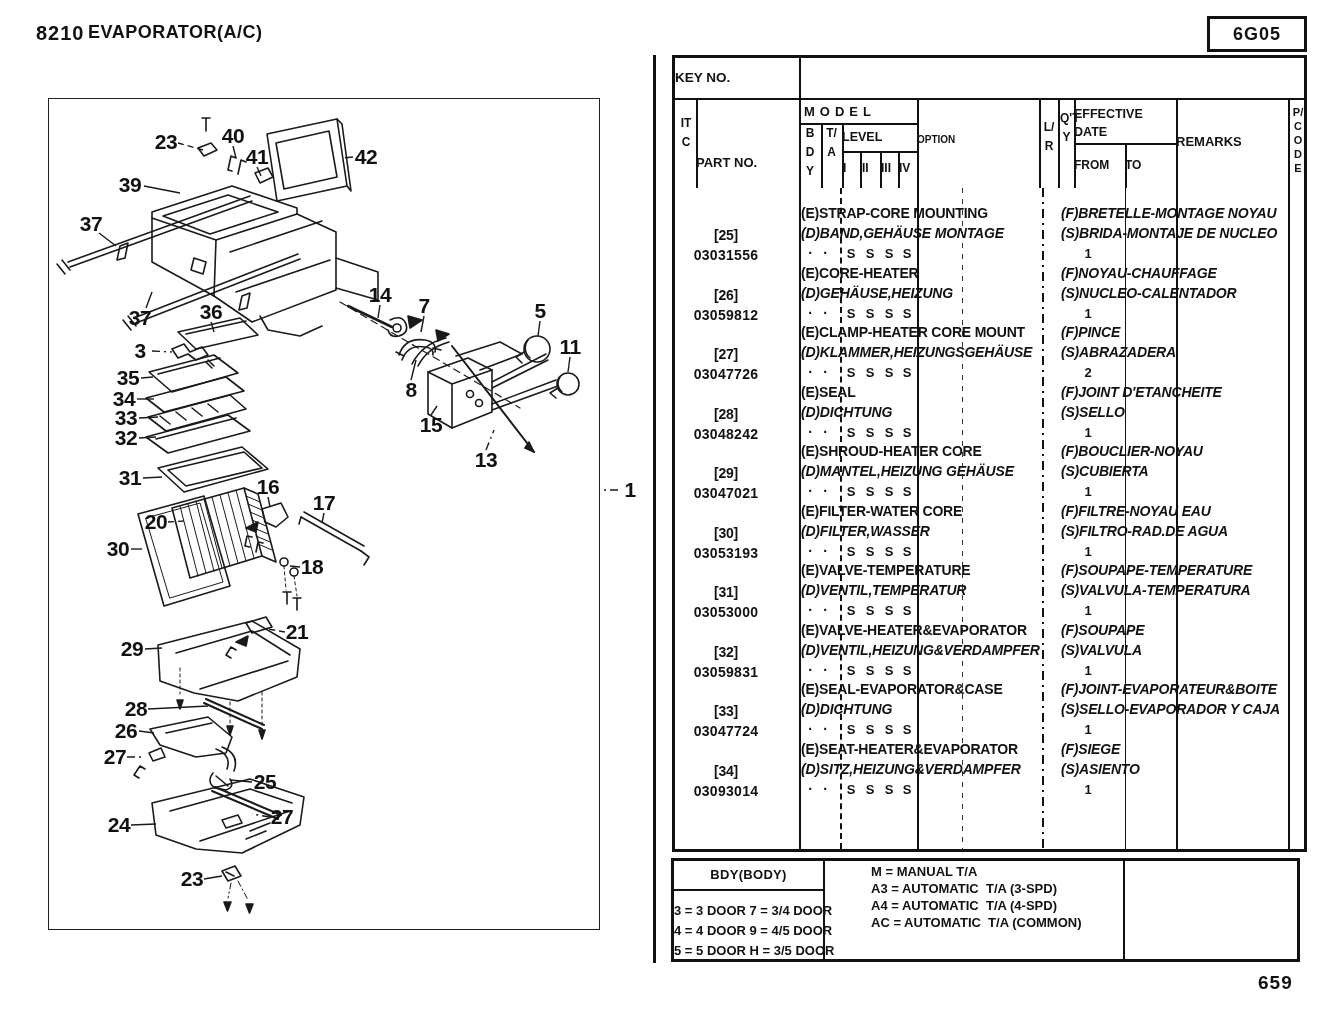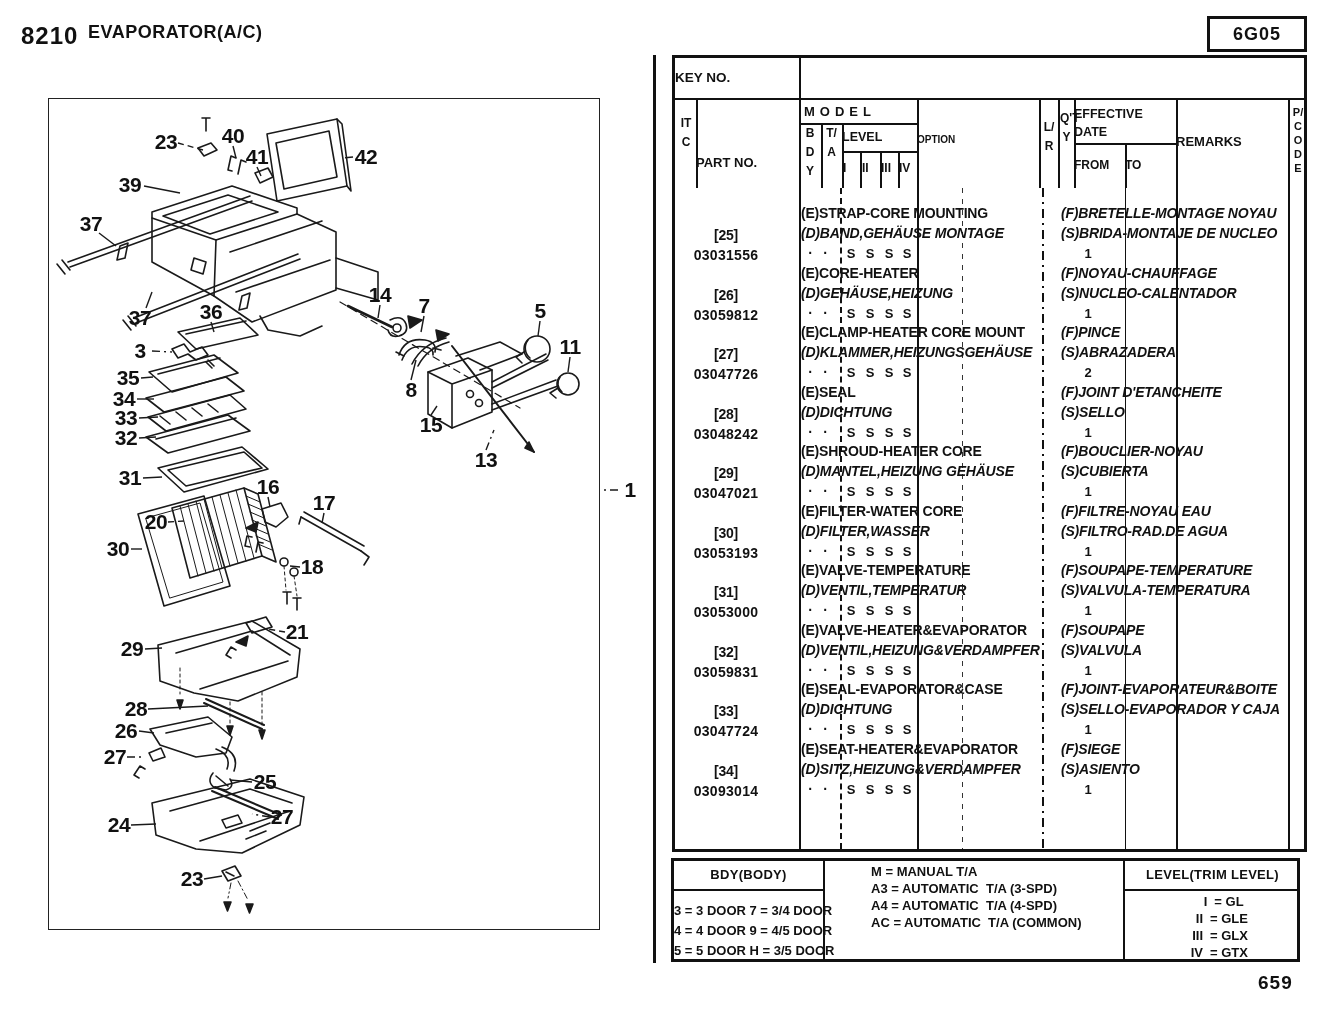--- a/index.html
+++ b/index.html
@@ -1,19 +1,19 @@
 <!DOCTYPE html>
 <html><head>
 <meta charset="utf-8">
 <style>
   html,body{margin:0;padding:0;background:#e8e8e8}
   .page{position:relative;width:1330px;height:1010px;background:#ffffff;
         font-family:"Liberation Sans","DejaVu Sans",sans-serif;color:#111;overflow:hidden}
 
-  .hdr-code{position:absolute;left:21px;top:22px;font-size:24px;font-weight:bold;letter-spacing:1px}
+  .hdr-code{position:absolute;left:36px;top:22px;font-size:20px;font-weight:bold;letter-spacing:1px}
   .hdr-title{position:absolute;left:88px;top:22px;font-size:18px;font-weight:bold;letter-spacing:.5px}
   .fig-box{position:absolute;left:1207px;top:16px;width:94px;height:30px;border:3px solid #111;
            text-align:center;line-height:30px;font-weight:bold;font-size:18px;letter-spacing:1px}
   .page-num{position:absolute;left:1258px;top:972px;font-weight:bold;font-size:19px;letter-spacing:1px}
 
   .divider{position:absolute;left:653px;top:55px;width:3px;height:908px;background:#111}
   .dframe{position:absolute;left:48px;top:98px;width:550px;height:830px;border:1.5px solid #222}
 
   .diagram-area{position:absolute;left:0;top:0;width:1330px;height:1010px}
   .diagram-area svg{position:absolute;left:0;top:0}
@@ -490,24 +490,15 @@
       </div>
     </div>
     <div class="lg-col lg-ta" style="left:151px;width:298px">
       <div class="lg-lines" style="padding-top:2px">
         <div class="lg-line" style="line-height:17px">M = MANUAL T/A</div>
         <div class="lg-line" style="line-height:17px">A3 = AUTOMATIC  T/A (3-SPD)</div>
         <div class="lg-line" style="line-height:17px">A4 = AUTOMATIC  T/A (4-SPD)</div>
         <div class="lg-line" style="line-height:17px">AC = AUTOMATIC  T/A (COMMON)</div>
       </div>
     </div>
-    <div class="lg-col lg-trim" style="left:451px;width:175px">
-      <div class="lg-title">LEVEL(TRIM LEVEL)</div>
-      <div class="lg-lines" style="padding-top:2px">
-        <div class="lg-line" style="line-height:17px"><span class="tnum">I</span><span>= GL</span></div>
-        <div class="lg-line" style="line-height:17px"><span class="tnum">II</span><span>= GLE</span></div>
-        <div class="lg-line" style="line-height:17px"><span class="tnum">III</span><span>= GLX</span></div>
-        <div class="lg-line" style="line-height:17px"><span class="tnum">IV</span><span>= GTX</span></div>
-      </div>
-    </div>
   </div>
 
 </div>
 
 </body></html>

